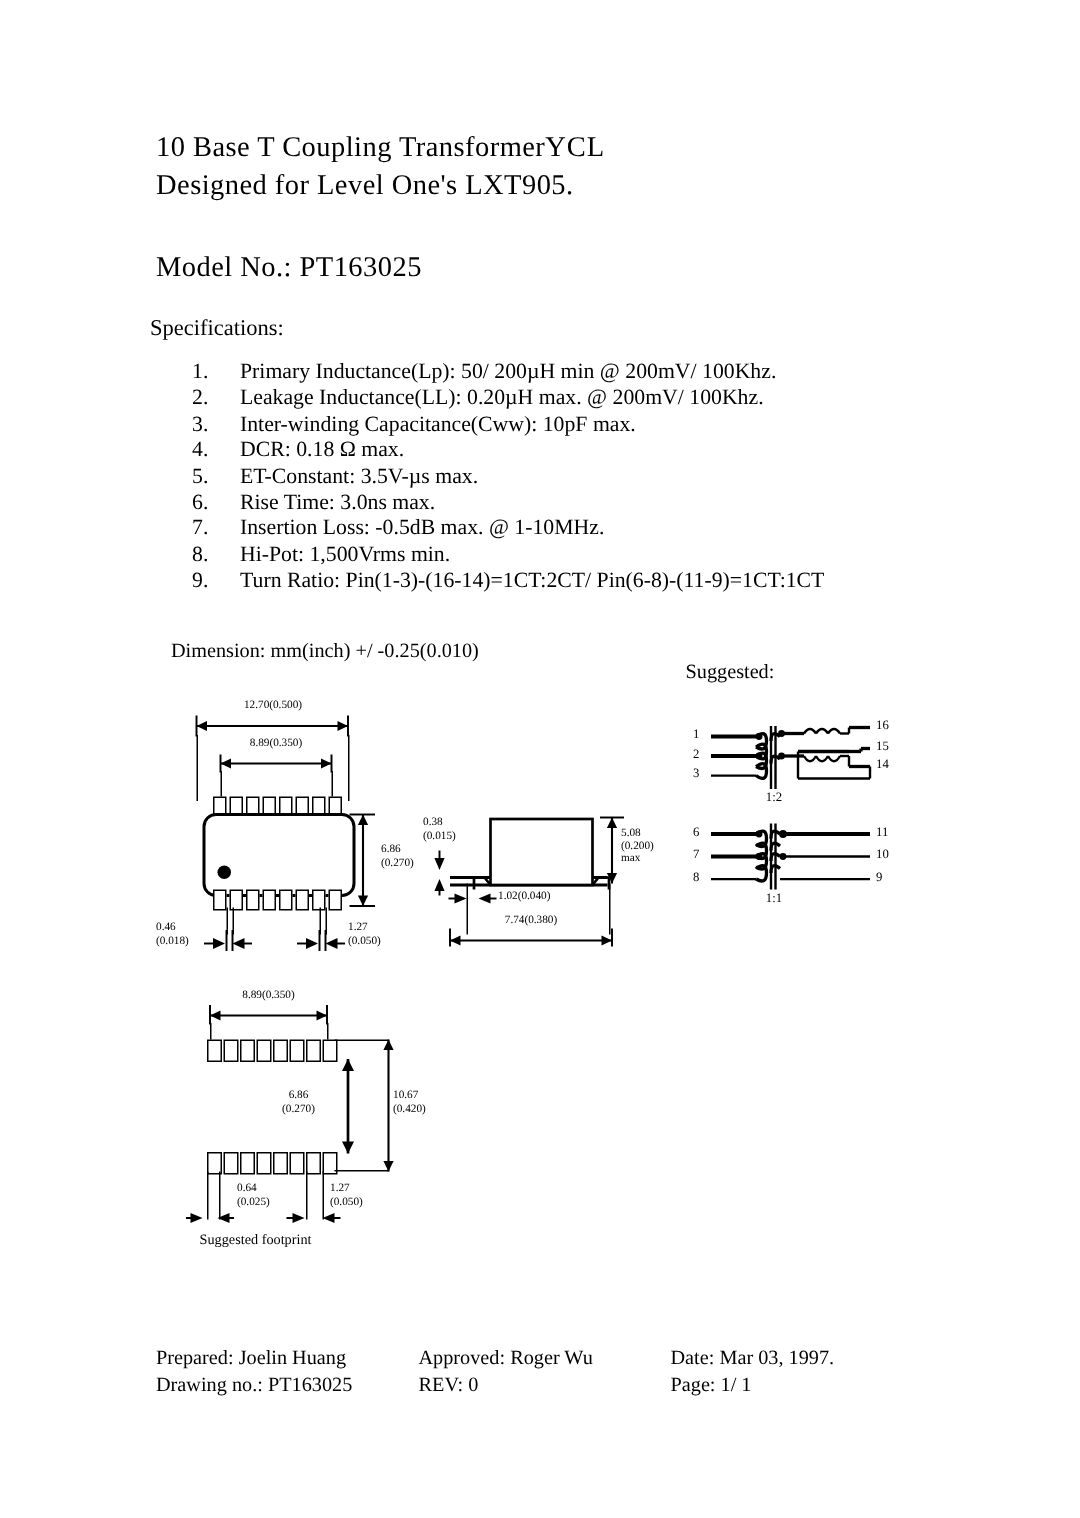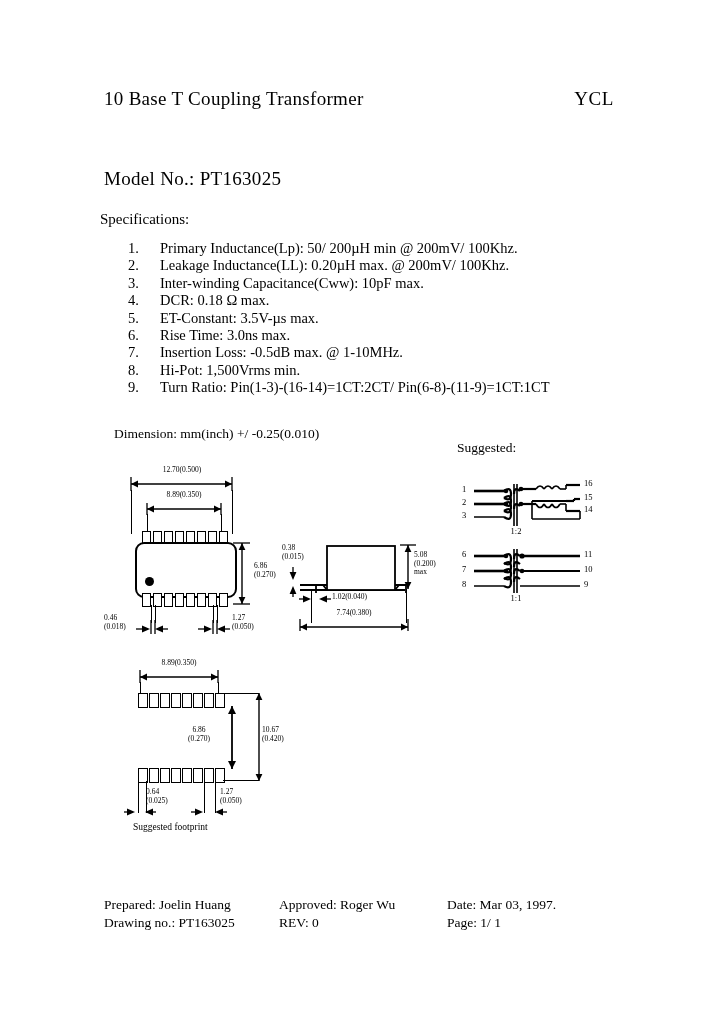--- a/index.html
+++ b/index.html
@@ -2,21 +2,21 @@
 <html><head>
 <meta charset="utf-8">
 <style>
   html,body{margin:0;padding:0;background:#fff;}
   body{width:720px;height:1012px;position:relative;font-family:"Liberation Serif",serif;color:#000;overflow:hidden;}
 
   .page{position:absolute;left:0;top:0;width:720px;height:1012px;background:#fff;}
 
   
   .hdr{position:absolute;left:104px;top:88px;width:520px;}
-  .hdr-row{display:flex;justify-content:space-between;align-items:baseline;}
+  .hdr-row{display:flex;align-items:baseline;}
   .title-l1{font-size:19px;letter-spacing:.3px;}
   .brand{font-size:19px;letter-spacing:.6px;padding-right:10px;}
   .title-l2{font-size:19px;letter-spacing:.3px;margin-top:3px;}
   .model{position:absolute;left:104px;top:168px;font-size:19px;letter-spacing:.3px;}
 
   
   .specs-h{position:absolute;left:100px;top:211px;font-size:15px;}
   .specs{position:absolute;left:120px;top:240px;width:500px;}
   .spec-li{display:flex;font-size:14.5px;line-height:17.4px;white-space:nowrap;}
   .spec-n{width:32px;flex:0 0 32px;text-align:left;padding-left:8px;}
@@ -46,20 +46,21 @@
 </head>
 <body>
 
 <div class="page">
 
   <div class="hdr">
     <div class="hdr-row">
       <div class="title-l1">10 Base T Coupling Transformer</div>
       <div class="brand">YCL</div>
     </div>
+    <div class="title-l2">Designed for Level One's LXT905.</div>
   </div>
   <div class="model">Model No.: PT163025</div>
 
   <div class="specs-h">Specifications:</div>
   <div class="specs">
     <div class="spec-li">
       <span class="spec-n">1.</span>
       <span class="spec-t">Primary Inductance(Lp): 50/ 200µH min @ 200mV/ 100Khz.</span>
     </div>
     <div class="spec-li">
@@ -381,21 +382,21 @@
     <svg style="position:absolute;left:136px;top:38px;" width="20" height="95">
       <line x1="9" y1="3" x2="9" y2="91" stroke="#000" stroke-width="1.4"></line>
       <polygon points="9,3 5.6,10 12.4,10" fill="#000"></polygon>
       <polygon points="9,91 5.6,84 12.4,84" fill="#000"></polygon>
     </svg>
     <div class="lbl l" style="left:148px;top:74px;">
       <span>10.67</span><br>
       <span>(0.420)</span>
     </div>
 
-    <div class="lbl l" style="left:32px;top:136px;">
+    <div class="lbl l" style="left:44px;top:136px;">
       <span>0.64</span><br>
       <span>(0.025)</span>
     </div>
     <div class="ln" style="left:24px;top:129px;width:1.2px;height:32px;"></div>
     <div class="ln" style="left:32px;top:129px;width:1.2px;height:32px;"></div>
     <svg style="position:absolute;left:8px;top:153px;" width="36" height="14">
       <line x1="2" y1="7" x2="11" y2="7" stroke="#000" stroke-width="1.3"></line>
       <polygon points="13,7 5,3.6 5,10.4" fill="#000"></polygon>
       <line x1="34" y1="7" x2="26" y2="7" stroke="#000" stroke-width="1.3"></line>
       <polygon points="23,7 31,3.6 31,10.4" fill="#000"></polygon>

